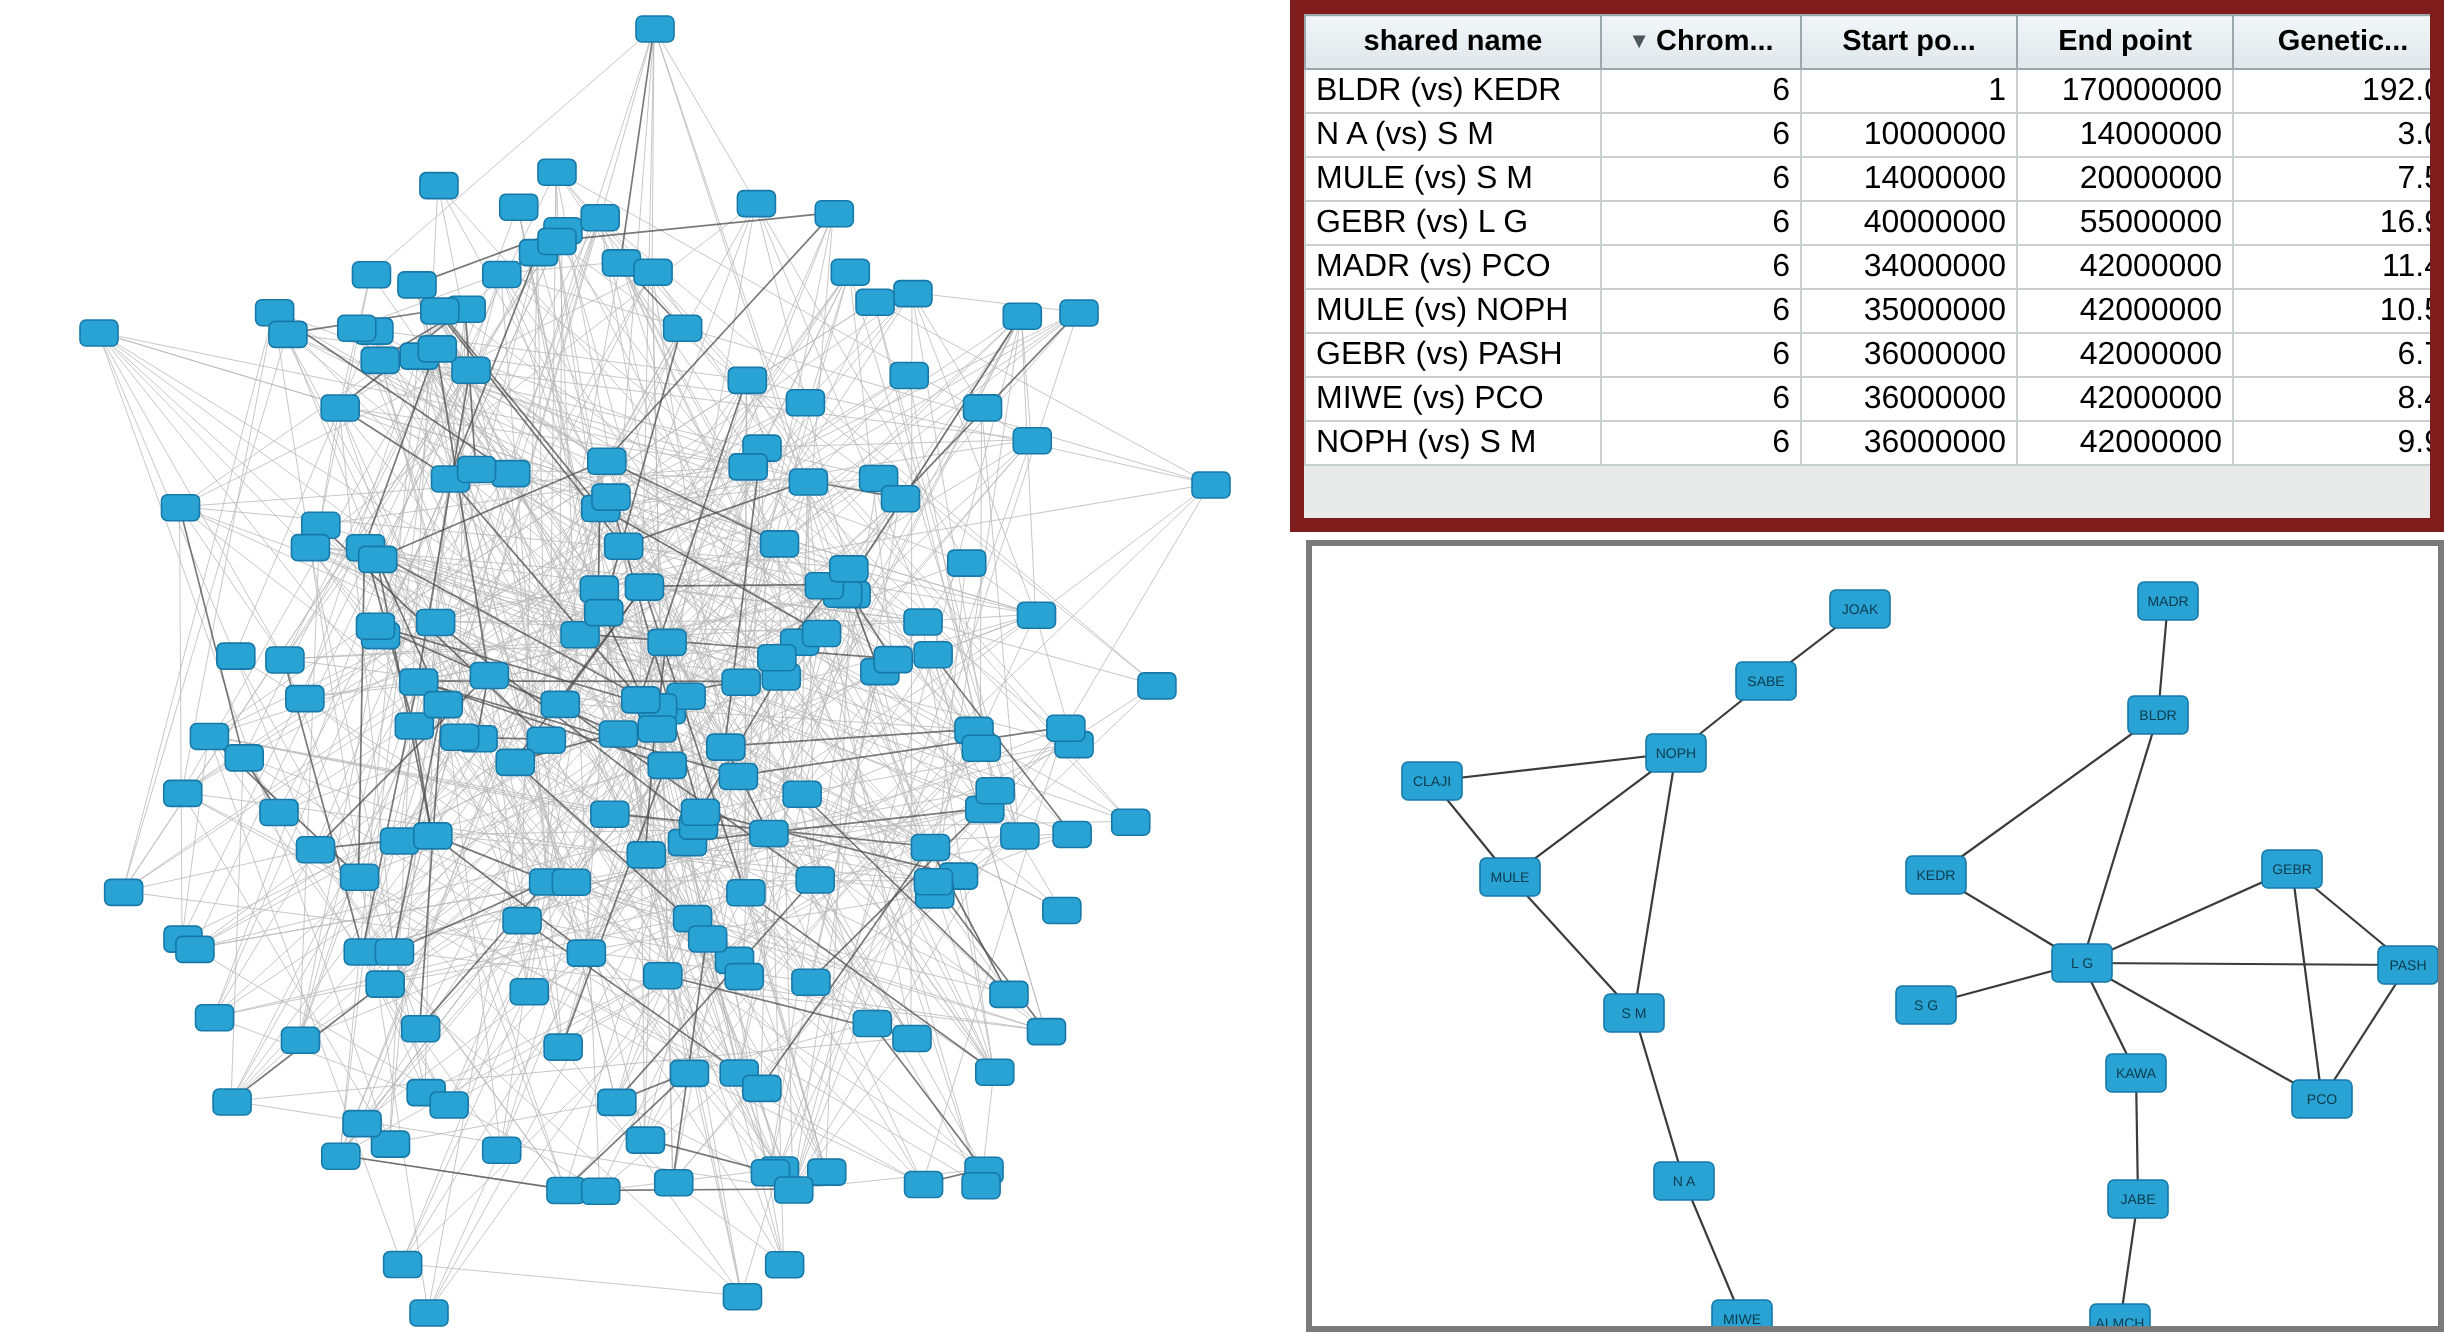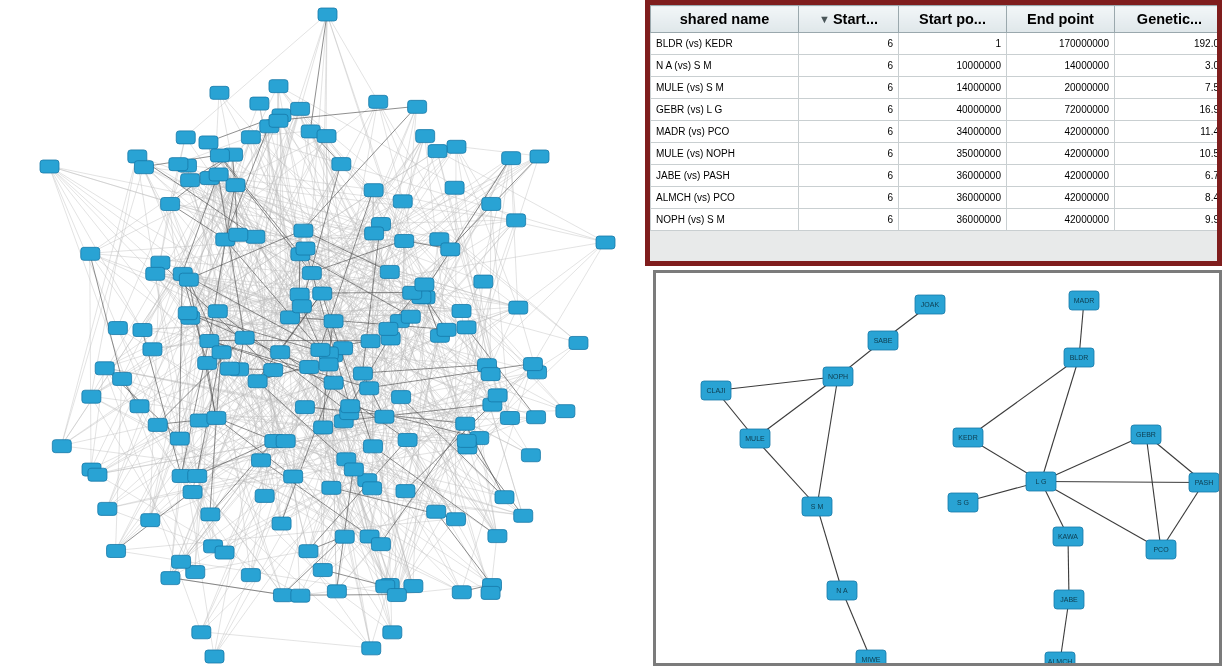--- a/index.html
+++ b/index.html
@@ -37,21 +37,21 @@
   }
 
   
   #table-panel {
     position: absolute;
     left: 0;
     top: 0;
     width: 577px;
     height: 266px;
     background: #e8eaea;
-    border: 5px solid #7f1d1d;
+    border: 7px solid #7f1d1d;
     box-sizing: border-box;
     overflow: hidden;
   }
   table.data-table {
     border-collapse: collapse;
     width: 100%;
     font-size: 14px;
     color: #000;
     table-layout: fixed;
   }
@@ -69,21 +69,21 @@
   }
   table.data-table th.first-col { border-left: 1px solid #9aa8ad; }
   table.data-table td {
     border: 1px solid #c9cfd1;
     border-top: none;
     background: #ffffff;
     height: 21px;
     padding: 0 5px;
     white-space: nowrap;
     overflow: hidden;
-    font-size: 10px;
+    font-size: 16px;
   }
   td.col-name { text-align: left; }
   td.col-num  { text-align: right; }
   th .filter-glyph {
     font-size: 11px;
     margin-right: 3px;
     color: #4a5659;
     vertical-align: 1px;
   }
 
@@ -1405,21 +1405,21 @@
         <col style="width:108px">
         <col style="width:108px">
         <col style="width:110px">
       </colgroup>
       <thead>
         <tr>
           <th class="first-col">
             <span>shared name</span>
           </th>
           <th>
-            <span class="filter-glyph">▼</span><span>Start...</span>
+            <span class="filter-glyph">▼</span><span>Chrom...</span>
           </th>
           <th>
             <span>Start po...</span>
           </th>
           <th>
             <span>End point</span>
           </th>
           <th>
             <span>Genetic...</span>
           </th>
@@ -1444,46 +1444,46 @@
             <td class="col-name">MULE (vs) S M</td>
             <td class="col-num">6</td>
             <td class="col-num">14000000</td>
             <td class="col-num">20000000</td>
             <td class="col-num">7.5</td>
           </tr>
           <tr>
             <td class="col-name">GEBR (vs) L G</td>
             <td class="col-num">6</td>
             <td class="col-num">40000000</td>
-            <td class="col-num">72000000</td>
+            <td class="col-num">55000000</td>
             <td class="col-num">16.9</td>
           </tr>
           <tr>
             <td class="col-name">MADR (vs) PCO</td>
             <td class="col-num">6</td>
             <td class="col-num">34000000</td>
             <td class="col-num">42000000</td>
             <td class="col-num">11.4</td>
           </tr>
           <tr>
             <td class="col-name">MULE (vs) NOPH</td>
             <td class="col-num">6</td>
             <td class="col-num">35000000</td>
             <td class="col-num">42000000</td>
             <td class="col-num">10.5</td>
           </tr>
           <tr>
-            <td class="col-name">JABE (vs) PASH</td>
+            <td class="col-name">GEBR (vs) PASH</td>
             <td class="col-num">6</td>
             <td class="col-num">36000000</td>
             <td class="col-num">42000000</td>
             <td class="col-num">6.7</td>
           </tr>
           <tr>
-            <td class="col-name">ALMCH (vs) PCO</td>
+            <td class="col-name">MIWE (vs) PCO</td>
             <td class="col-num">6</td>
             <td class="col-num">36000000</td>
             <td class="col-num">42000000</td>
             <td class="col-num">8.4</td>
           </tr>
           <tr>
             <td class="col-name">NOPH (vs) S M</td>
             <td class="col-num">6</td>
             <td class="col-num">36000000</td>
             <td class="col-num">42000000</td>

